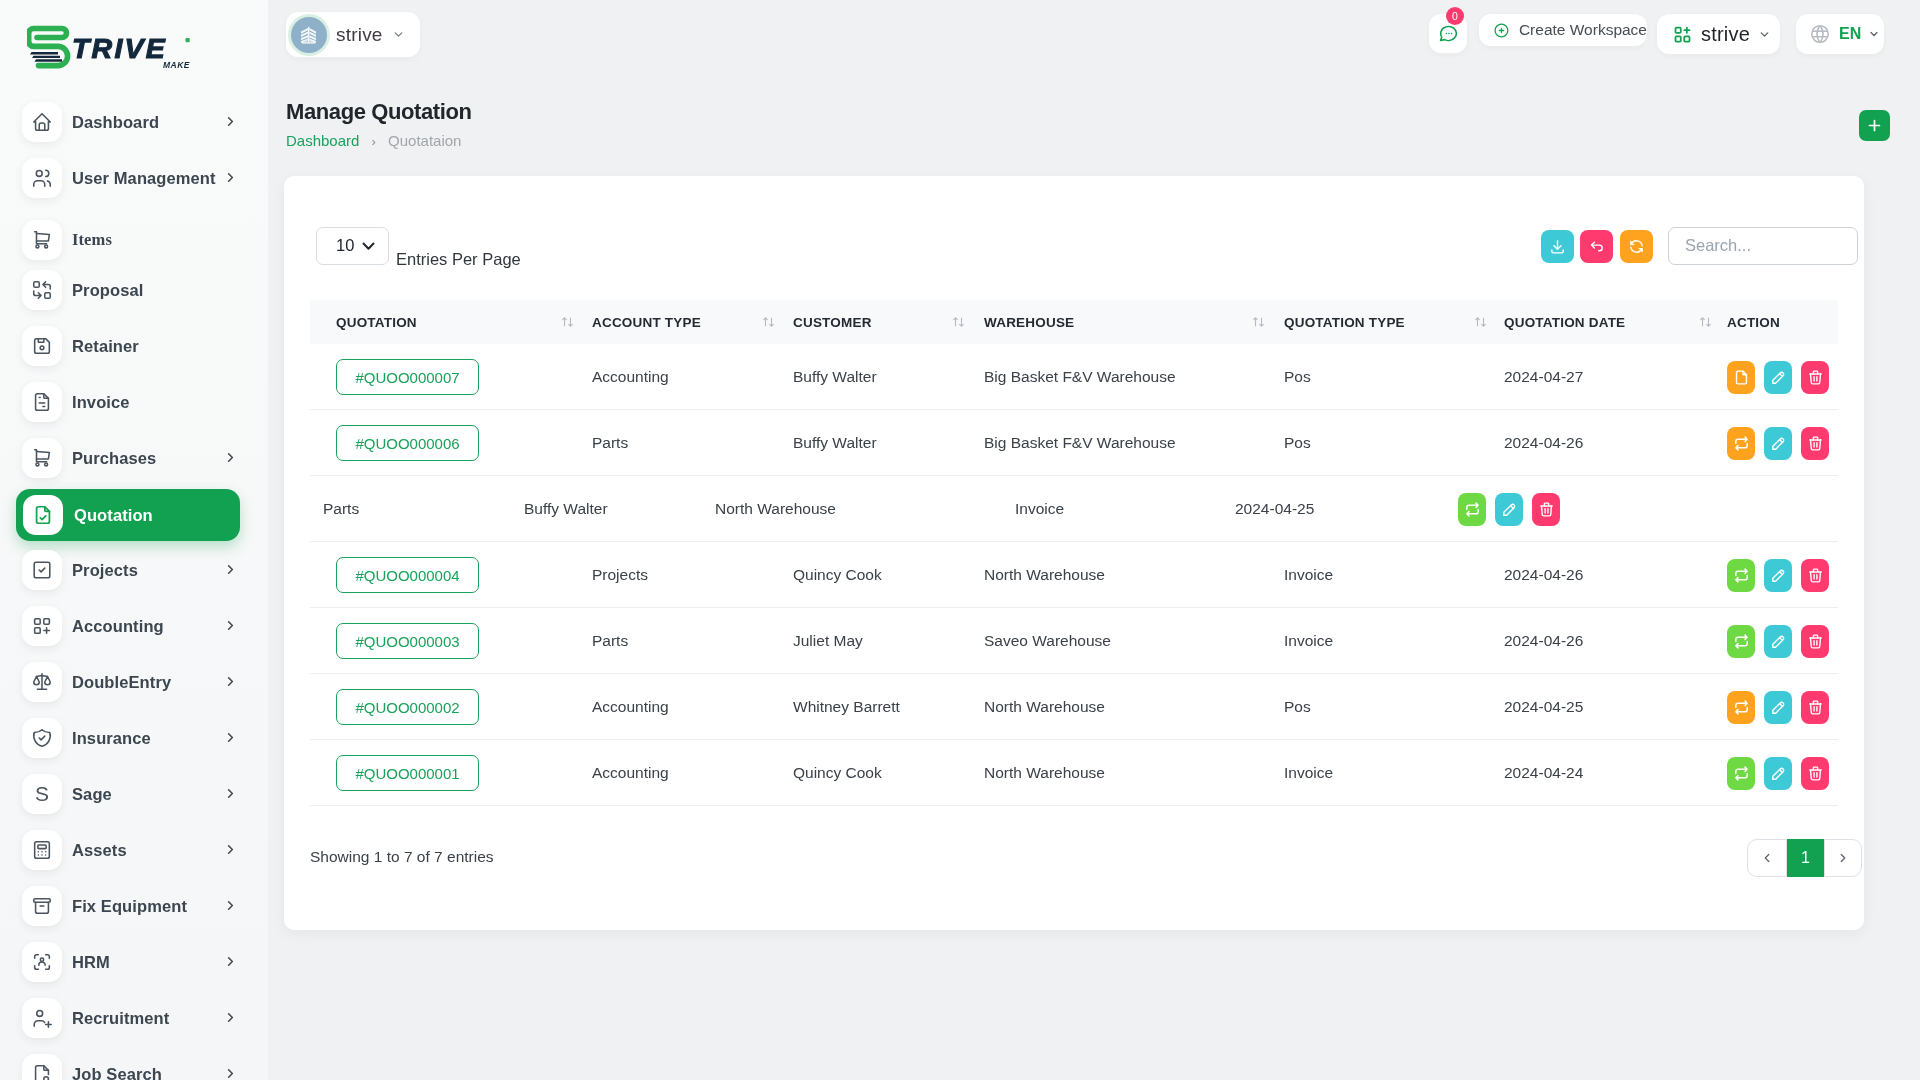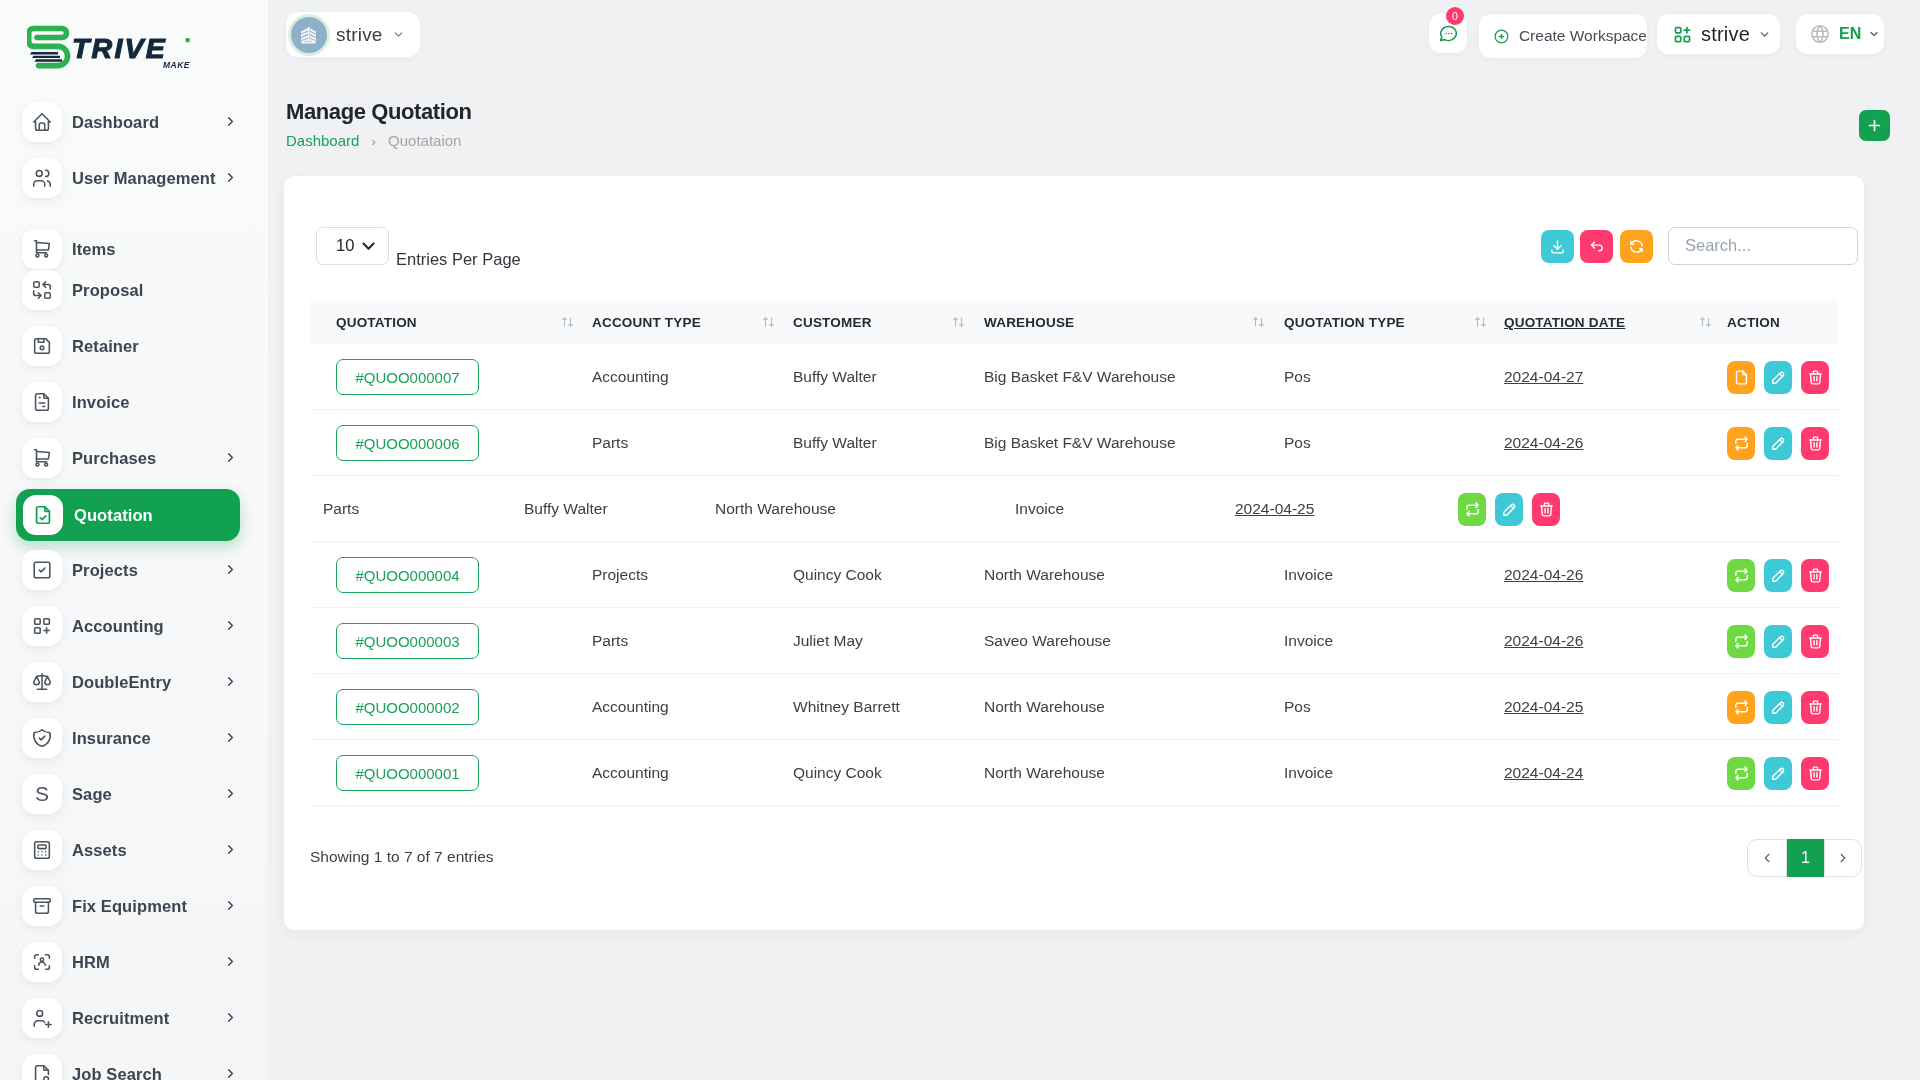--- a/index.html
+++ b/index.html
@@ -24,21 +24,21 @@
   
   .card { position:absolute; left:284px; top:176px; width:1580px; height:754px; background:#fff;
     border-radius:10px; box-shadow:0 4px 14px rgba(40,45,60,0.05); }
   
   .thead { position:absolute; left:26px; top:124px; width:1528px; height:44px; background:#f8f9fb; display:flex; }
   .th { position:relative; height:44px; display:flex; align-items:center; font-size:13.5px; font-weight:700;
     color:#242b33; letter-spacing:0.2px; }
   .sort { position:absolute; right:5px; top:16px; font-size:10px; color:#aeb4bb; letter-spacing:-2px;}
   .trow { position:absolute; left:26px; width:1528px; height:66px; display:flex; border-bottom:1px solid #edeff1; }
   .td { position:relative; height:66px; display:flex; align-items:center; font-size:15.5px; color:#3a4149; }
-  .c1{width:269px;} .c2{width:201px;} .c3{width:190px;} .c4{width:300px;} .c5{width:222px;} .c6{width:225px;text-decoration:underline;} .c7{width:121px;}
+  .c1{width:269px;} .c2{width:201px;} .c3{width:190px;} .c4{width:300px;} .c5{width:222px;} .c6{width:225px;} .c7{width:121px;}
   .p1{padding-left:26px;} .p2{padding-left:13px;} .p3{padding-left:13px;} .p4{padding-left:14px;}
   .p5{padding-left:14px;} .p6{padding-left:12px;} .p7{padding-left:10px;}
   .quo { display:inline-flex; align-items:center; justify-content:center; width:143px; height:36px;
     border:1px solid #17a35b; border-radius:7px; color:#17a35b; font-size:15px; }
   .abtn { width:33px; height:33px; border-radius:8px; display:flex; align-items:center; justify-content:center; margin-right:9px; }
   .bg-or { background:#ffa21d; } .bg-tl { background:#3ec9d6; } .bg-pk { background:#ff3a6e; } .bg-gr { background:#6fd943; }
 </style>
 </head>
 <body>
 
@@ -64,21 +64,21 @@
         <path d="M3 21v-2a4 4 0 0 1 4 -4h4a4 4 0 0 1 4 4v2"></path>
         <path d="M16 3.6a3.2 3.2 0 0 1 0 6.8"></path>
         <path d="M21 21v-2a4 4 0 0 0 -3 -3.85"></path>
       </svg>
     </div>
   <div class="nav-label">User Management</div>
   <svg class="nav-chev" width="15" height="15" viewBox="0 0 24 24" fill="none" stroke="#3c4650" stroke-width="2.4" stroke-linecap="round" stroke-linejoin="round">
       <path d="M9 6l6 6l-6 6"></path>
     </svg>
 </div>
-<div class="nav-item" style="top:221px;">
+<div class="nav-item" style="top:212px;font-family:Liberation Serif, serif;">
   <div class="icon-box">
       <svg width="22" height="22" viewBox="0 0 24 24" fill="none" stroke="#4b555f" stroke-width="1.7" stroke-linecap="round" stroke-linejoin="round">
         <circle cx="7" cy="19" r="1.6"></circle>
         <circle cx="16.5" cy="19" r="1.6"></circle>
         <path d="M17 16h-11v-13h-2"></path>
         <path d="M6 5l14 1l-1 7h-13"></path>
       </svg>
     </div>
   <div class="nav-label">Items</div>
 </div>
@@ -315,21 +315,21 @@
 <div class="pill" style="left:1429px; top:14px; width:38px; height:39px; justify-content:center;">
   <svg width="21" height="21" viewBox="0 0 24 24" fill="none" stroke="#12a150" stroke-width="1.8" stroke-linecap="round" stroke-linejoin="round">
       <path d="M3 20l1.3 -3.9c-2.3 -3.4 -1.4 -7.9 2.1 -10.4c3.5 -2.5 8.6 -2.3 11.8 .5c3.3 2.8 3.7 7.3 1 10.5c-2.7 3.2 -7.6 4.2 -11.6 2.3z"></path>
       <path d="M9.5 12h.01"></path>
       <path d="M12.5 12h.01"></path>
       <path d="M15.5 12h.01"></path>
     </svg>
 </div>
 <div class="abs" style="left:1446px; top:7px; width:18px; height:18px; background:#ff3a6e; border-radius:50%; display:flex; align-items:center; justify-content:center; color:#fff; font-size:10.5px;">0</div>
 
-<div class="pill" style="left:1479px; top:14px; width:168px; height:44px;">
+<div class="pill" style="left:1479px; top:14px; width:168px; height:32px;">
   <svg style="margin-left:14px;" width="21" height="21" viewBox="0 0 24 24" fill="none" stroke="#12a150" stroke-width="1.8" stroke-linecap="round" stroke-linejoin="round">
       <circle cx="12" cy="12" r="9"></circle>
       <path d="M9 12h6"></path>
       <path d="M12 9v6"></path>
     </svg>
   <div style="margin-left:9px; font-size:15.5px; color:#464d55; white-space:nowrap;">Create Workspace</div>
 </div>
 
 <div class="pill" style="left:1657px; top:14px; width:123px; height:40px;">
   <svg style="margin-left:15px;" width="21" height="21" viewBox="0 0 24 24" fill="none" stroke="#12a150" stroke-width="2" stroke-linecap="round" stroke-linejoin="round">

